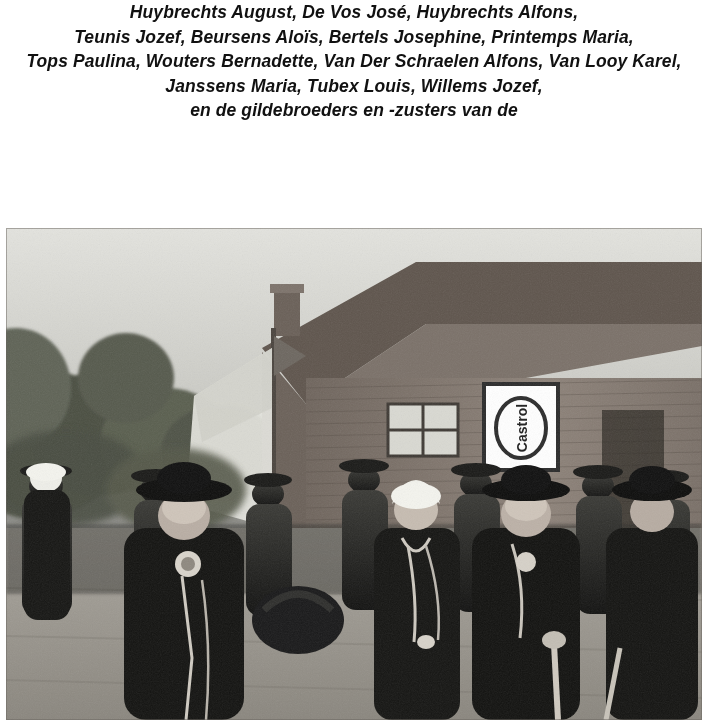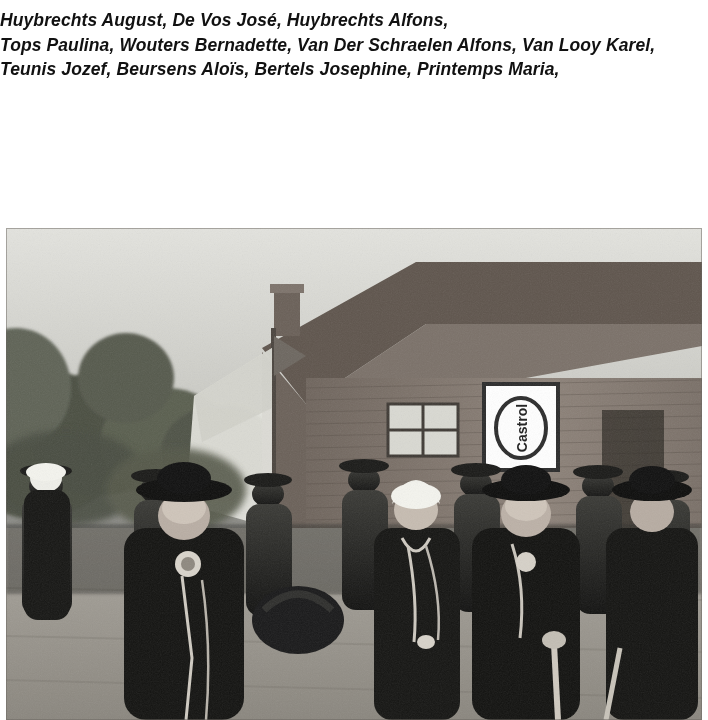--- a/index.html
+++ b/index.html
@@ -13,21 +13,21 @@
     font-family: "Liberation Sans", sans-serif;
     overflow: hidden;
   }
   .page {
     position: relative;
     width: 708px;
     height: 720px;
     background: #ffffff;
   }
   .caption-block {
-    padding-top: 8px;
+    text-align: center;
   }
   .caption-line {
     font-family: "Liberation Sans", sans-serif;
     font-style: italic;
     font-weight: bold;
     font-size: 17.5px;
     line-height: 24.5px;
     color: #111111;
     letter-spacing: 0.1px;
     white-space: nowrap;
@@ -47,22 +47,24 @@
     height: 492px;
   }
 </style>
 </head>
 <body>
 
 <div class="page">
 
   <div class="caption-block">
     <div class="caption-line">Huybrechts August, De Vos José, Huybrechts Alfons,</div>
+    <div class="caption-line">Teunis Jozef, Beursens Aloïs, Bertels Josephine, Printemps Maria,</div>
     <div class="caption-line">Tops Paulina, Wouters Bernadette, Van Der Schraelen Alfons, Van Looy Karel,</div>
-    <div class="caption-line">Teunis Jozef, Beursens Aloïs, Bertels Josephine, Printemps Maria,</div>
+    <div class="caption-line">Janssens Maria, Tubex Louis, Willems Jozef,</div>
+    <div class="caption-line">en de gildebroeders en -zusters van de</div>
   </div>
 
   <div class="photo-wrap">
     <svg class="photo-svg" viewBox="0 0 696 492" preserveAspectRatio="none">
       <defs>
         <linearGradient id="skyGrad" x1="0" y1="0" x2="0" y2="1">
           <stop offset="0%" stop-color="#e3e3de"></stop>
           <stop offset="100%" stop-color="#c3c3bd"></stop>
         </linearGradient>
         <linearGradient id="roadGrad" x1="0" y1="0" x2="0" y2="1">

